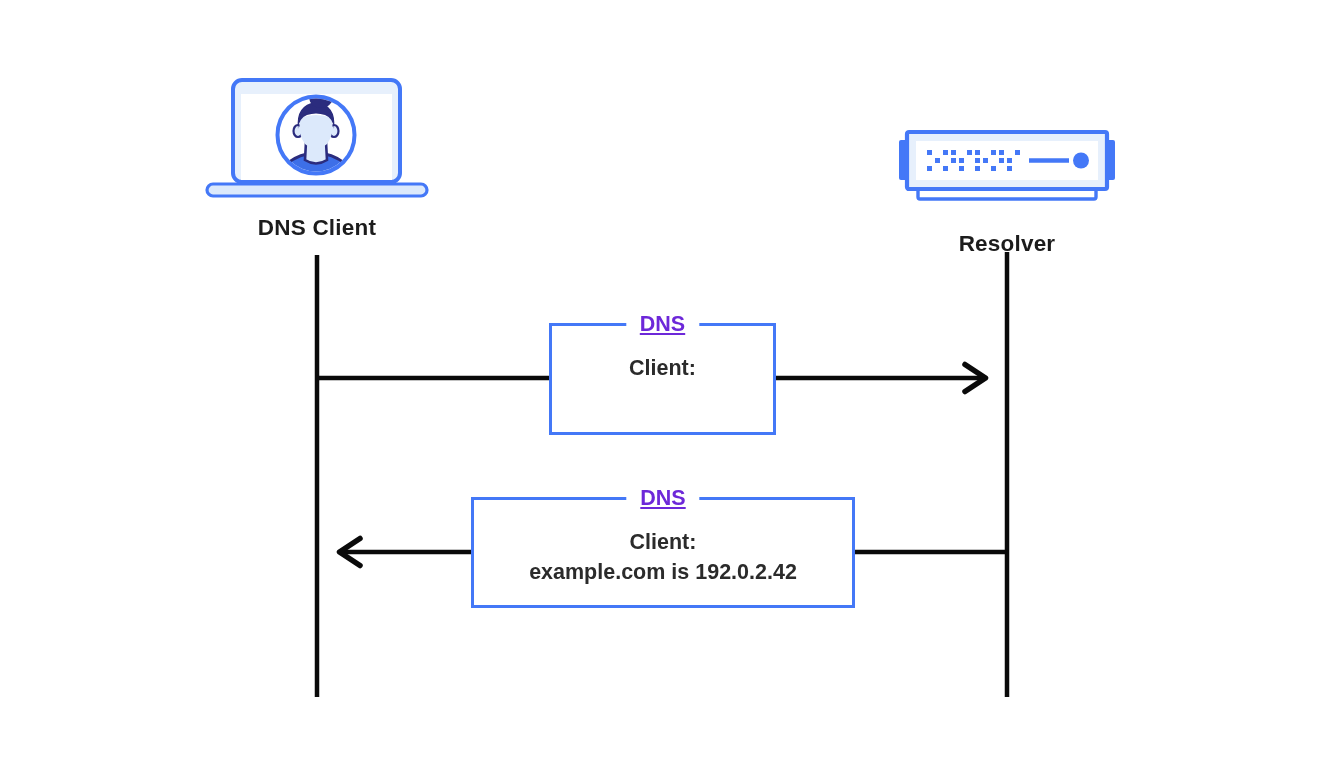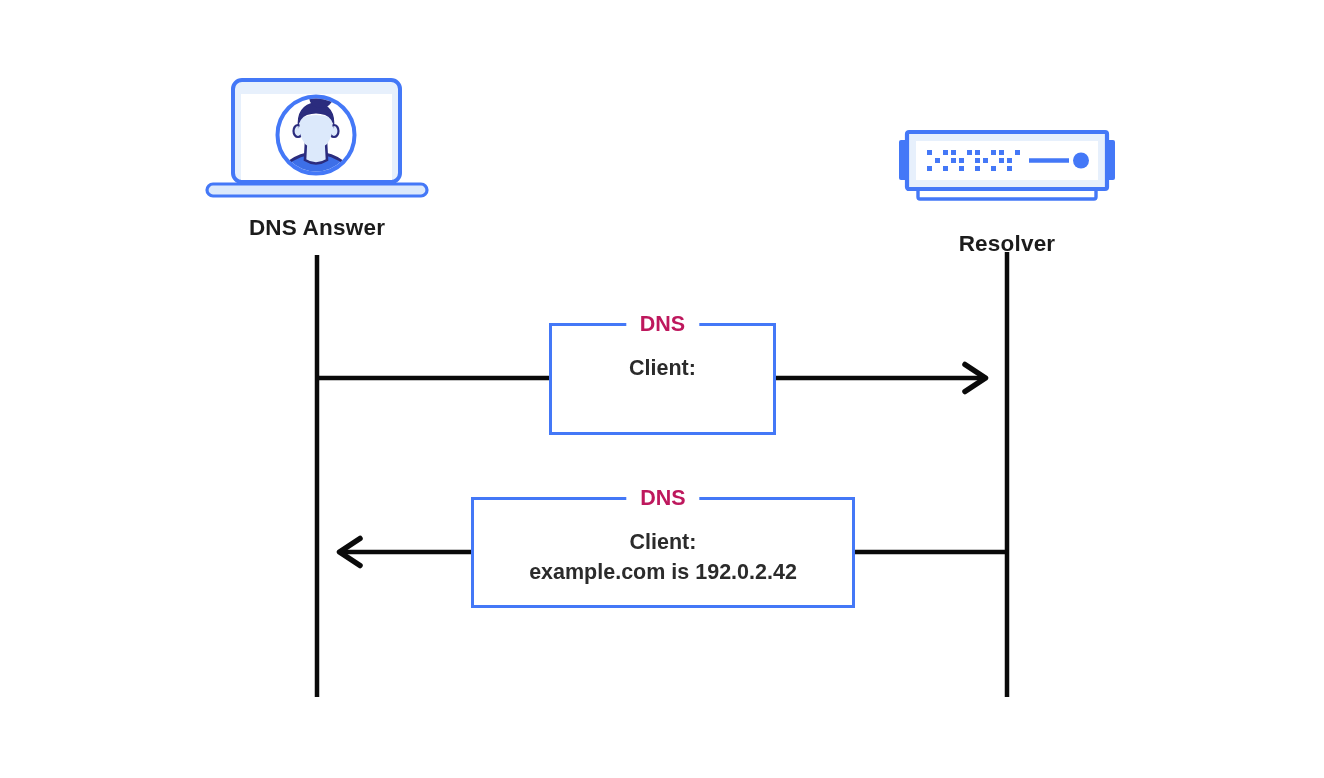--- a/index.html
+++ b/index.html
@@ -38,22 +38,23 @@
   .msg-tag{
     position:absolute;
     top:-15px;
     left:50%;
     transform:translateX(-50%);
     background:#ffffff;
     padding:0 14px;
     font-size:21.5px;
     line-height:27px;
     font-weight:700;
-    color:#be185d;
+    color:#6d28d9;
     white-space:nowrap;
+    text-decoration:underline;
   }
   .msg-text{
     margin-top:27px;
     text-align:center;
     font-size:21.5px;
     line-height:30px;
     font-weight:700;
     color:#2b2b2b;
   }
   .msg-text div{white-space:nowrap;}
@@ -140,21 +141,21 @@
       <rect x="60" y="38" width="5" height="5"></rect>
         <rect x="76" y="38" width="5" height="5"></rect>
       <rect x="92" y="38" width="5" height="5"></rect>
         <rect x="108" y="38" width="5" height="5"></rect>
     </g>
 
     <line x1="130" y1="32.5" x2="170" y2="32.5" stroke="#4478F7" stroke-width="4.5"></line>
     <circle cx="182" cy="32.5" r="8" fill="#4478F7"></circle>
   </svg>
 
-  <div class="actor-label" style="left:197px;top:215px;">DNS Answer</div>
+  <div class="actor-label" style="left:197px;top:215px;">DNS Client</div>
   <div class="actor-label" style="left:887px;top:231px;">Resolver</div>
 
   <div class="msg-box" style="left:549px;top:323px;width:227px;height:112px;">
     <span class="msg-tag">DNS</span>
     <div class="msg-text">
       <div>Client:</div>
     </div>
   </div>
 
   <div class="msg-box" style="left:471px;top:497px;width:384px;height:111px;">

